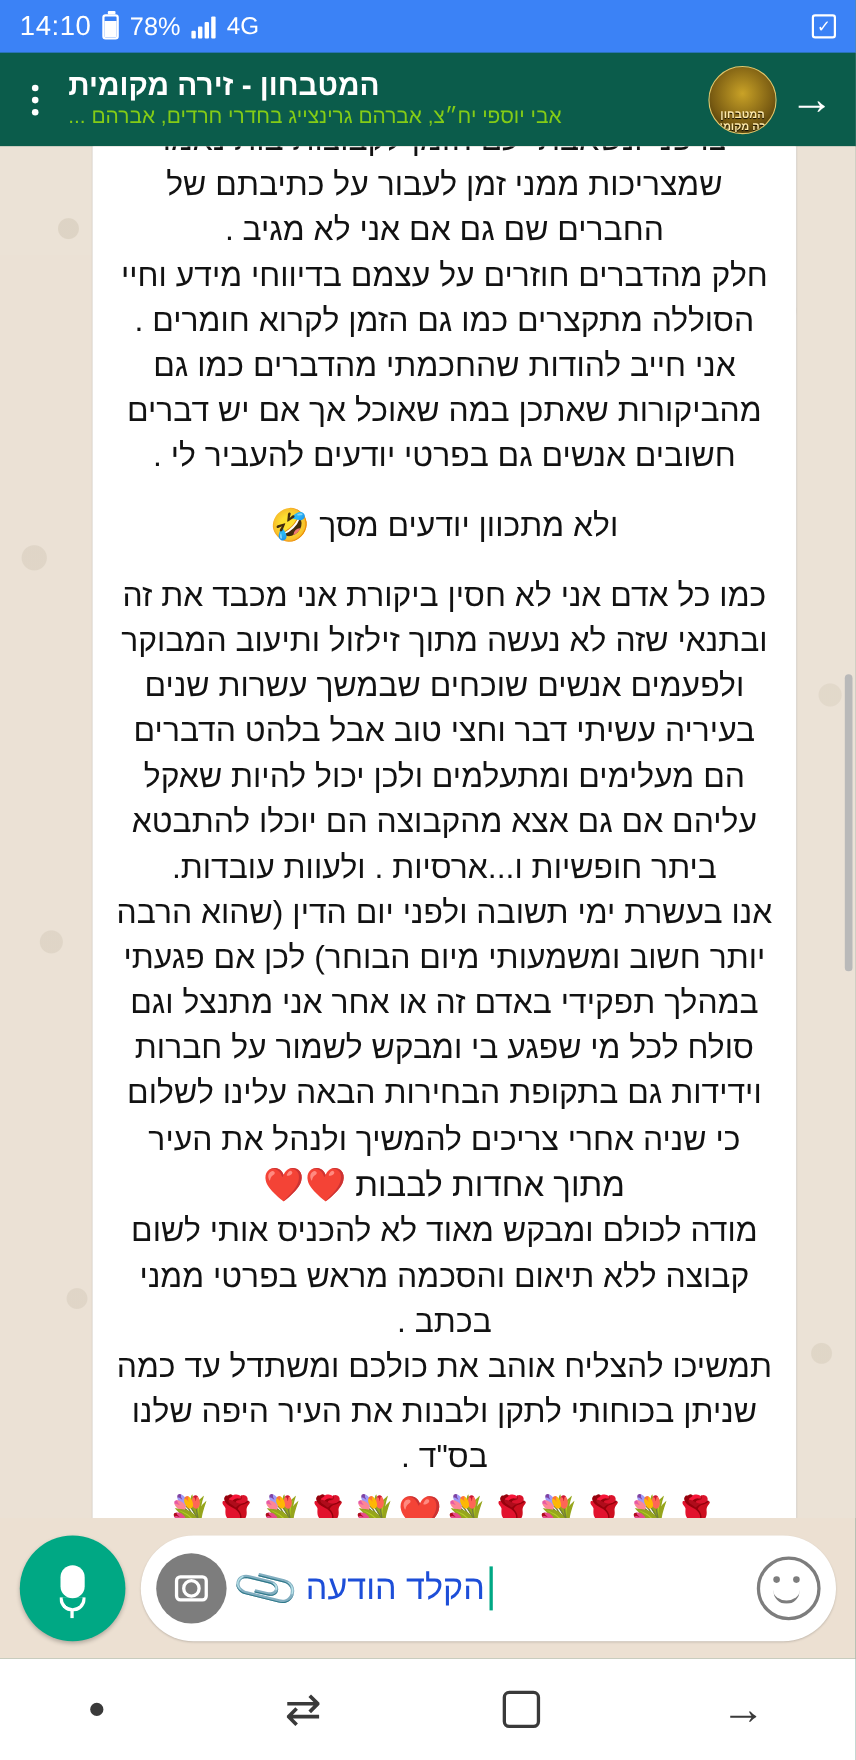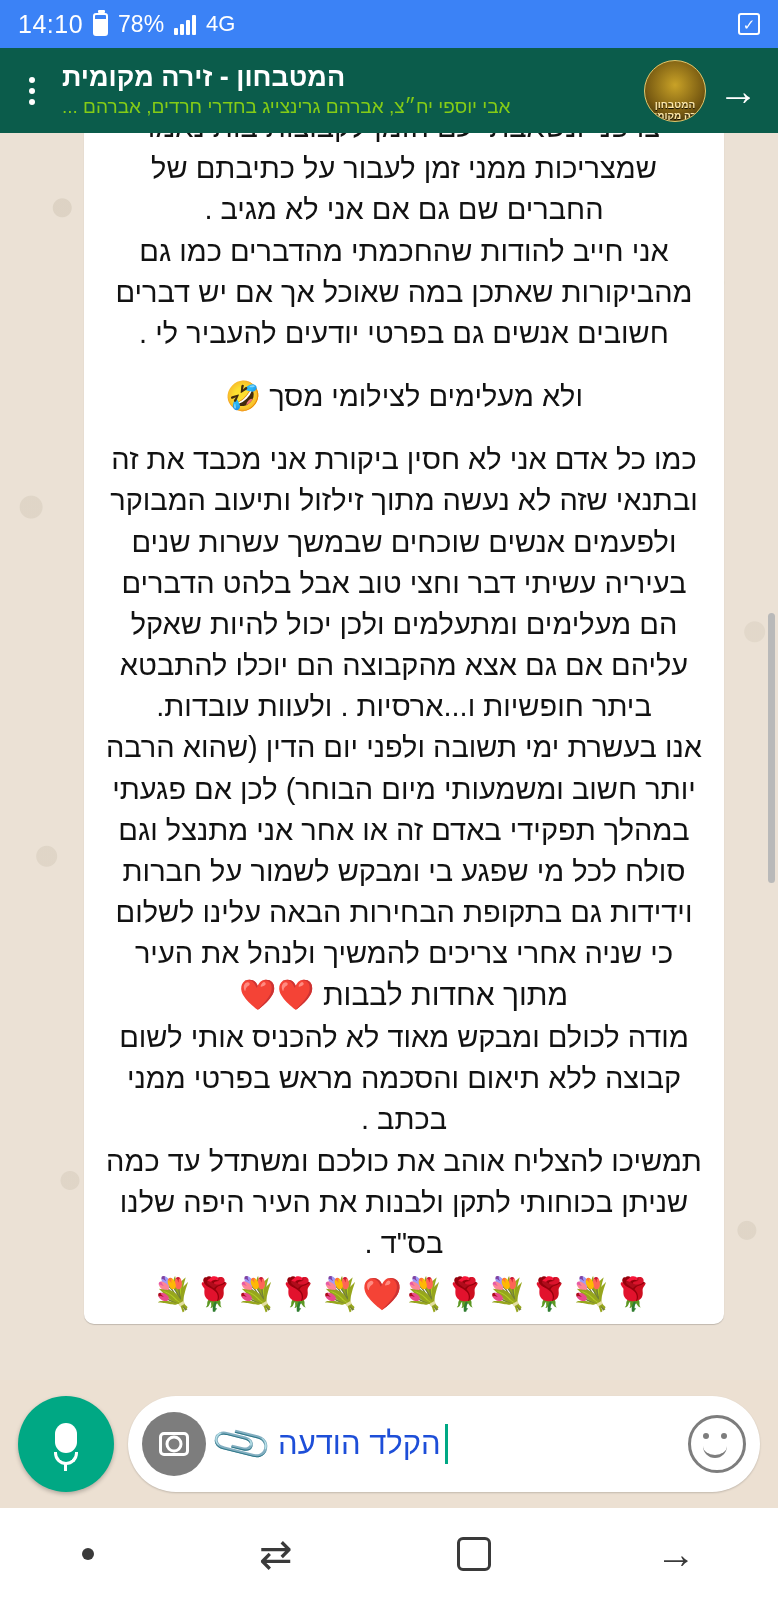--- a/index.html
+++ b/index.html
@@ -331,22 +331,23 @@
     </div>
     <div class="back-arrow">→</div>
   </div>
 
   <div class="chat">
     <div class="chat-bg"></div>
     <div class="msg-scroll">
 
       <div class="bubble">
         <p>צו פני ונשאבתי עם הזמן לקבוצות בות נאמו שמצריכות ממני זמן לעבור על כתיבתם של החברים שם גם אם אני לא מגיב .</p>
+        <p>חלק מהדברים חוזרים על עצמם בדיווחי מידע וחיי הסוללה מתקצרים כמו גם הזמן לקרוא חומרים .</p>
         <p>אני חייב להודות שהחכמתי מהדברים כמו גם מהביקורות שאתכן במה שאוכל אך אם יש דברים חשובים אנשים גם בפרטי יודעים להעביר לי .</p>
-        <p class="spaced">ולא מעלימים לצילומי מסך 🤣</p>
+        <p class="spaced">ולא מתכוון יודעים מסך 🤣</p>
         <p class="spaced">כמו כל אדם אני לא חסין ביקורת אני מכבד את זה ובתנאי שזה לא נעשה מתוך זילזול ותיעוב המבוקר ולפעמים אנשים שוכחים שבמשך עשרות שנים בעיריה עשיתי דבר וחצי טוב אבל בלהט הדברים הם מעלימים ומתעלמים ולכן יכול להיות שאקל עליהם אם גם אצא מהקבוצה הם יוכלו להתבטא ביתר חופשיות ו...ארסיות . ולעוות עובדות.</p>
         <p>אנו בעשרת ימי תשובה ולפני יום הדין (שהוא הרבה יותר חשוב ומשמעותי מיום הבוחר) לכן אם פגעתי במהלך תפקידי באדם זה או אחר אני מתנצל וגם סולח לכל מי שפגע בי ומבקש לשמור על חברות וידידות גם בתקופת הבחירות הבאה עלינו לשלום</p>
         <p>כי שניה אחרי צריכים להמשיך ולנהל את העיר</p>
         <p class="hearts">מתוך אחדות לבבות ❤️❤️</p>
         <p>מודה לכולם ומבקש מאוד לא להכניס אותי לשום קבוצה ללא תיאום והסכמה מראש בפרטי ממני בכתב .</p>
         <p>תמשיכו להצליח אוהב את כולכם ומשתדל עד כמה שניתן בכוחותי לתקן ולבנות את העיר היפה שלנו  בס"ד .</p>
         <div class="emoji-row">🌹💐🌹💐🌹💐❤️💐🌹💐🌹💐</div>
 
       </div>
 

